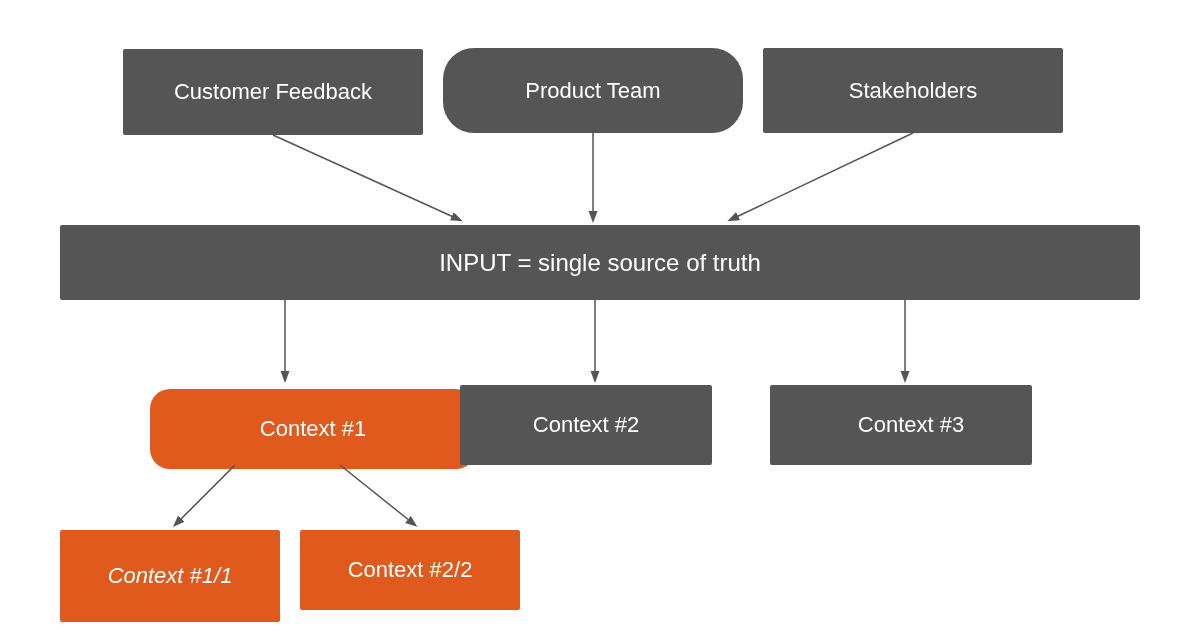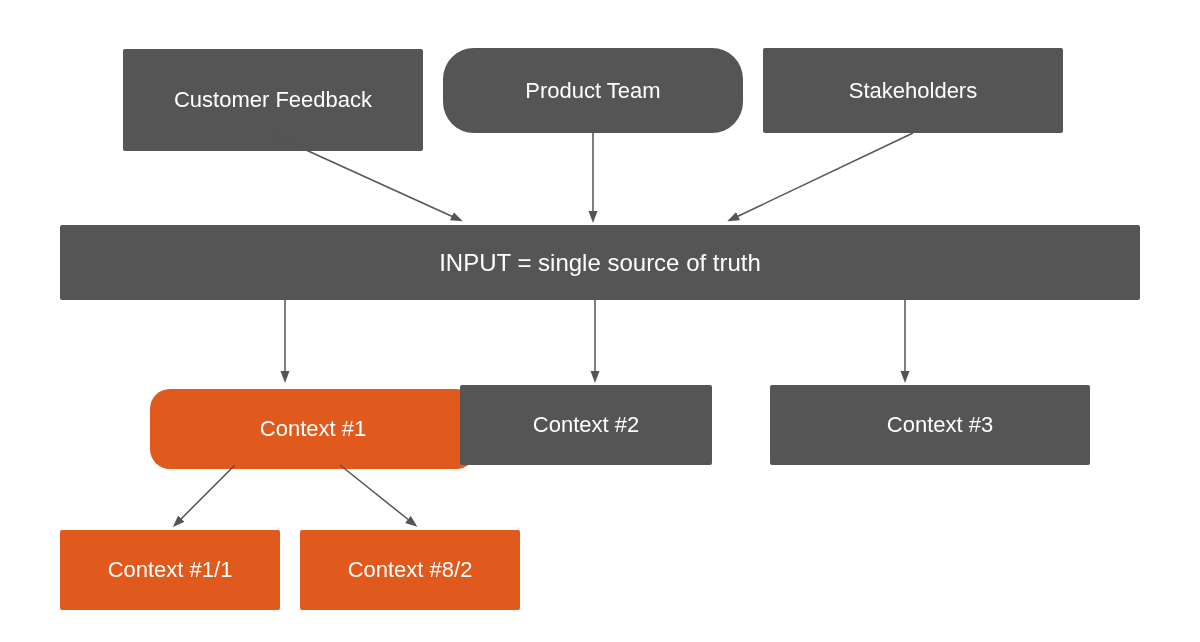--- a/index.html
+++ b/index.html
@@ -50,37 +50,37 @@
 
     .box-wide {
       background-color: #555555;
     }
   </style>
 </head>
 <body>
 
 <div class="diagram">
 
-  <div class="box box-dark" style="left: 123px; top: 49px; width: 300px; height: 102px;">Customer Feedback</div>
+  <div class="box box-dark" style="left: 123px; top: 49px; width: 300px; height: 86px;">Customer Feedback</div>
 
   <div class="box box-dark" style="left: 443px; top: 48px; width: 300px; height: 85px; border-radius: 31px;">Product Team</div>
 
   <div class="box box-wide" style="left: 60px; top: 225px; width: 1080px; height: 75px; font-size: 24px;">INPUT = single source of truth</div>
 
   <div class="box box-dark" style="left: 763px; top: 48px; width: 300px; height: 85px;">Stakeholders</div>
 
   <div class="box box-orange" style="left: 150px; top: 389px; width: 326px; height: 80px; border-radius: 20px;">Context #1</div>
 
   <div class="box box-dark" style="left: 460px; top: 385px; width: 252px; height: 80px; text-align: center;">Context #2</div>
 
-  <div class="box box-dark" style="left: 770px; top: 385px; width: 320px; height: 80px; padding-left: 20px;">Context #3</div>
+  <div class="box box-dark" style="left: 770px; top: 385px; width: 262px; height: 80px; padding-left: 20px;">Context #3</div>
 
-  <div class="box box-orange" style="left: 60px; top: 530px; width: 220px; height: 80px;">Context #1/1</div>
+  <div class="box box-orange" style="left: 60px; top: 530px; width: 220px; height: 92px; font-style: italic;">Context #1/1</div>
 
-  <div class="box box-orange" style="left: 300px; top: 530px; width: 220px; height: 80px;">Context #8/2</div>
+  <div class="box box-orange" style="left: 300px; top: 530px; width: 220px; height: 80px;">Context #2/2</div>
 
   <svg class="arrows">
     <defs>
       <marker id="arrowhead" markerWidth="8" markerHeight="8" refX="6" refY="3" orient="auto">
         <path d="M0,0 L0,6 L8,3 z" fill="#555555"></path>
       </marker>
     </defs>
 
     <line x1="273" y1="135" x2="460" y2="220" stroke="#555555" stroke-width="1.5" marker-end="url(#arrowhead)"></line>
 

